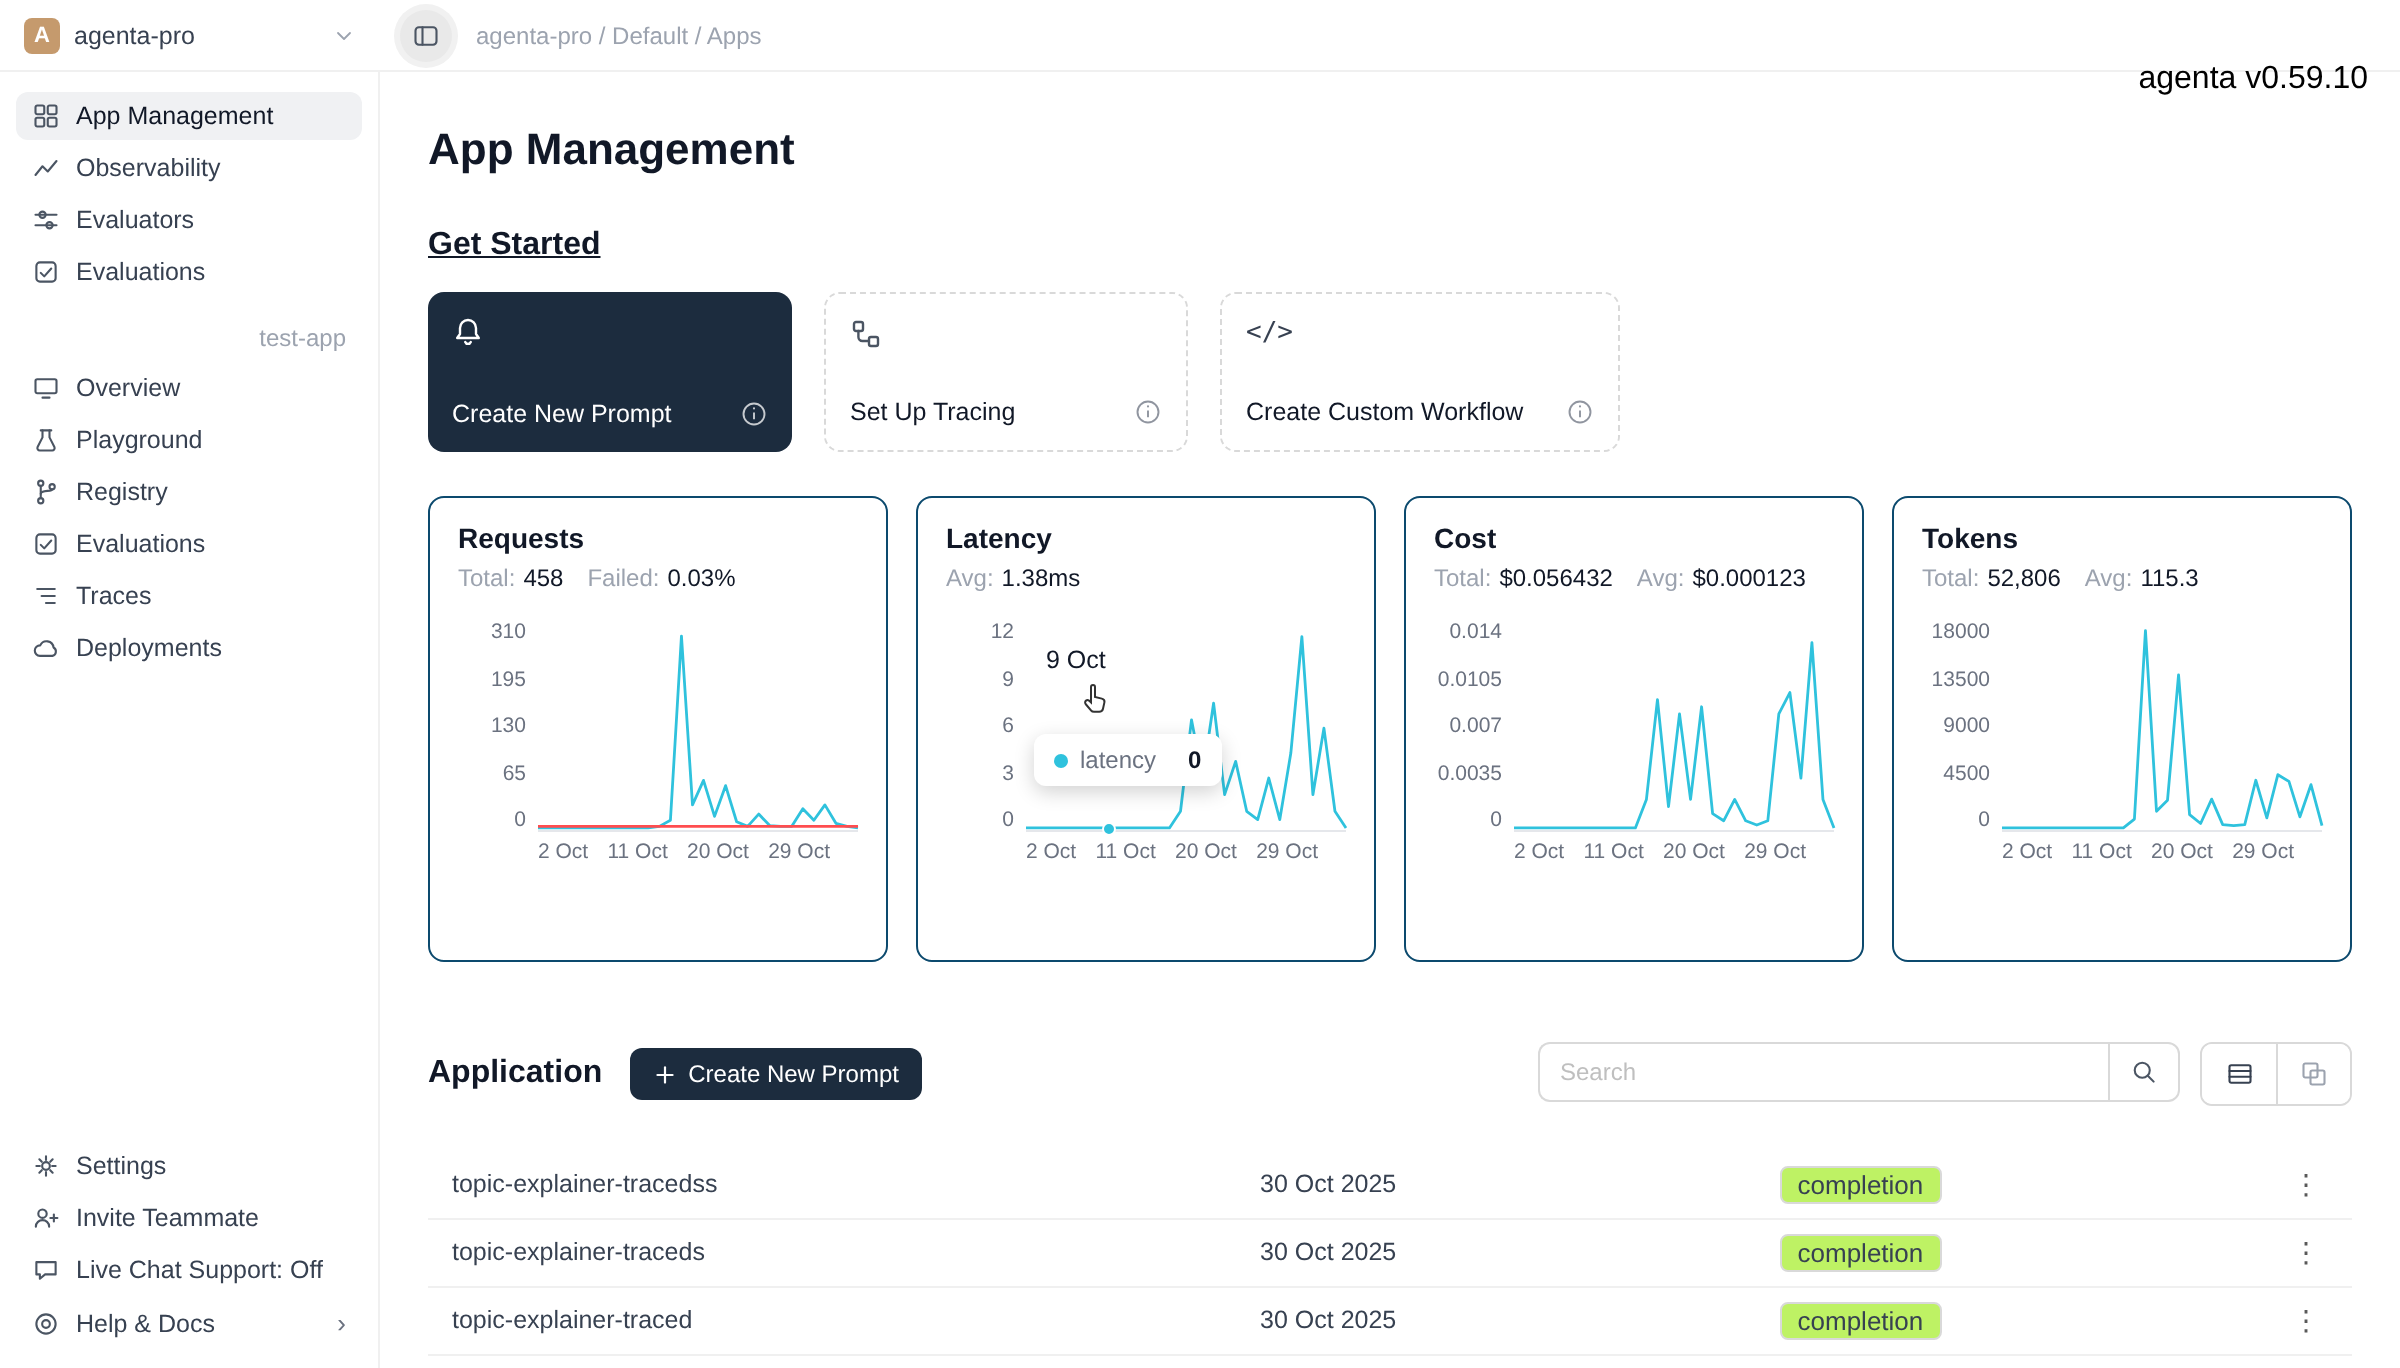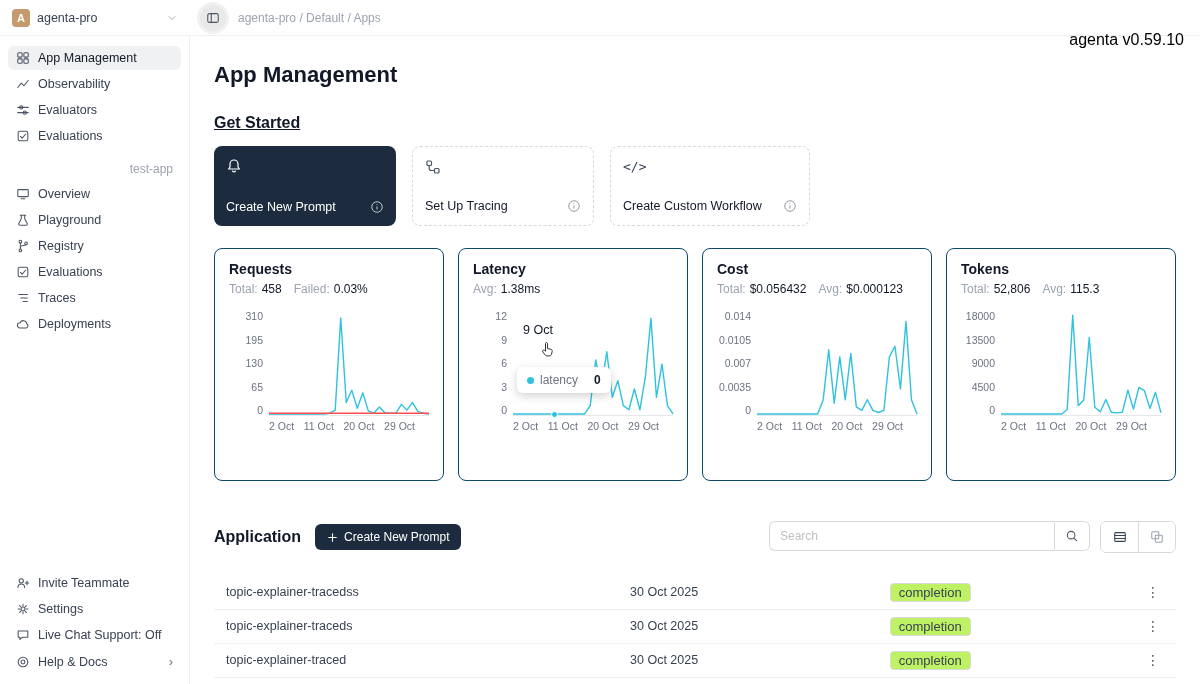--- a/index.html
+++ b/index.html
@@ -187,33 +187,33 @@
   <div class="side-item">
     <svg class="icn" viewBox="0 0 16 16">
         <path d="M4.5 12.5 a3 3 0 0 1 .2-6 4 4 0 0 1 7.6 1.2 2.6 2.6 0 0 1-.6 4.8 z"></path>
       </svg>
     <span>Deployments</span>
   </div>
 
   <div class="side-bottom">
     <div class="side-item">
       <svg class="icn" viewBox="0 0 16 16">
+          <circle cx="8" cy="8" r="2.2"></circle>
+          <path d="M8 2.5v2 M8 11.5v2 M2.5 8h2 M11.5 8h2 M4.2 4.2l1.4 1.4 M10.4 10.4l1.4 1.4 M11.8 4.2l-1.4 1.4 M5.6 10.4l-1.4 1.4"></path>
+        </svg>
+      <span>Settings</span>
+    </div>
+    <div class="side-item">
+      <svg class="icn" viewBox="0 0 16 16">
           <circle cx="6" cy="5.5" r="2.4"></circle>
           <path d="M2.2 13 c0-2.4 1.9-3.8 3.8-3.8 s3.8 1.4 3.8 3.8"></path>
           <line x1="12.5" y1="6" x2="12.5" y2="10"></line>
           <line x1="10.5" y1="8" x2="14.5" y2="8"></line>
         </svg>
       <span>Invite Teammate</span>
-    </div>
-    <div class="side-item">
-      <svg class="icn" viewBox="0 0 16 16">
-          <circle cx="8" cy="8" r="2.2"></circle>
-          <path d="M8 2.5v2 M8 11.5v2 M2.5 8h2 M11.5 8h2 M4.2 4.2l1.4 1.4 M10.4 10.4l1.4 1.4 M11.8 4.2l-1.4 1.4 M5.6 10.4l-1.4 1.4"></path>
-        </svg>
-      <span>Settings</span>
     </div>
     <div class="side-item">
       <svg class="icn" viewBox="0 0 16 16">
           <path d="M2.5 3.5 h11 v7 h-6 l-3 2.5 v-2.5 h-2 z"></path>
         </svg>
       <span>Live Chat Support: Off</span>
     </div>
     <div class="side-item">
       <svg class="icn" viewBox="0 0 16 16">
           <circle cx="8" cy="8" r="5.5"></circle>

